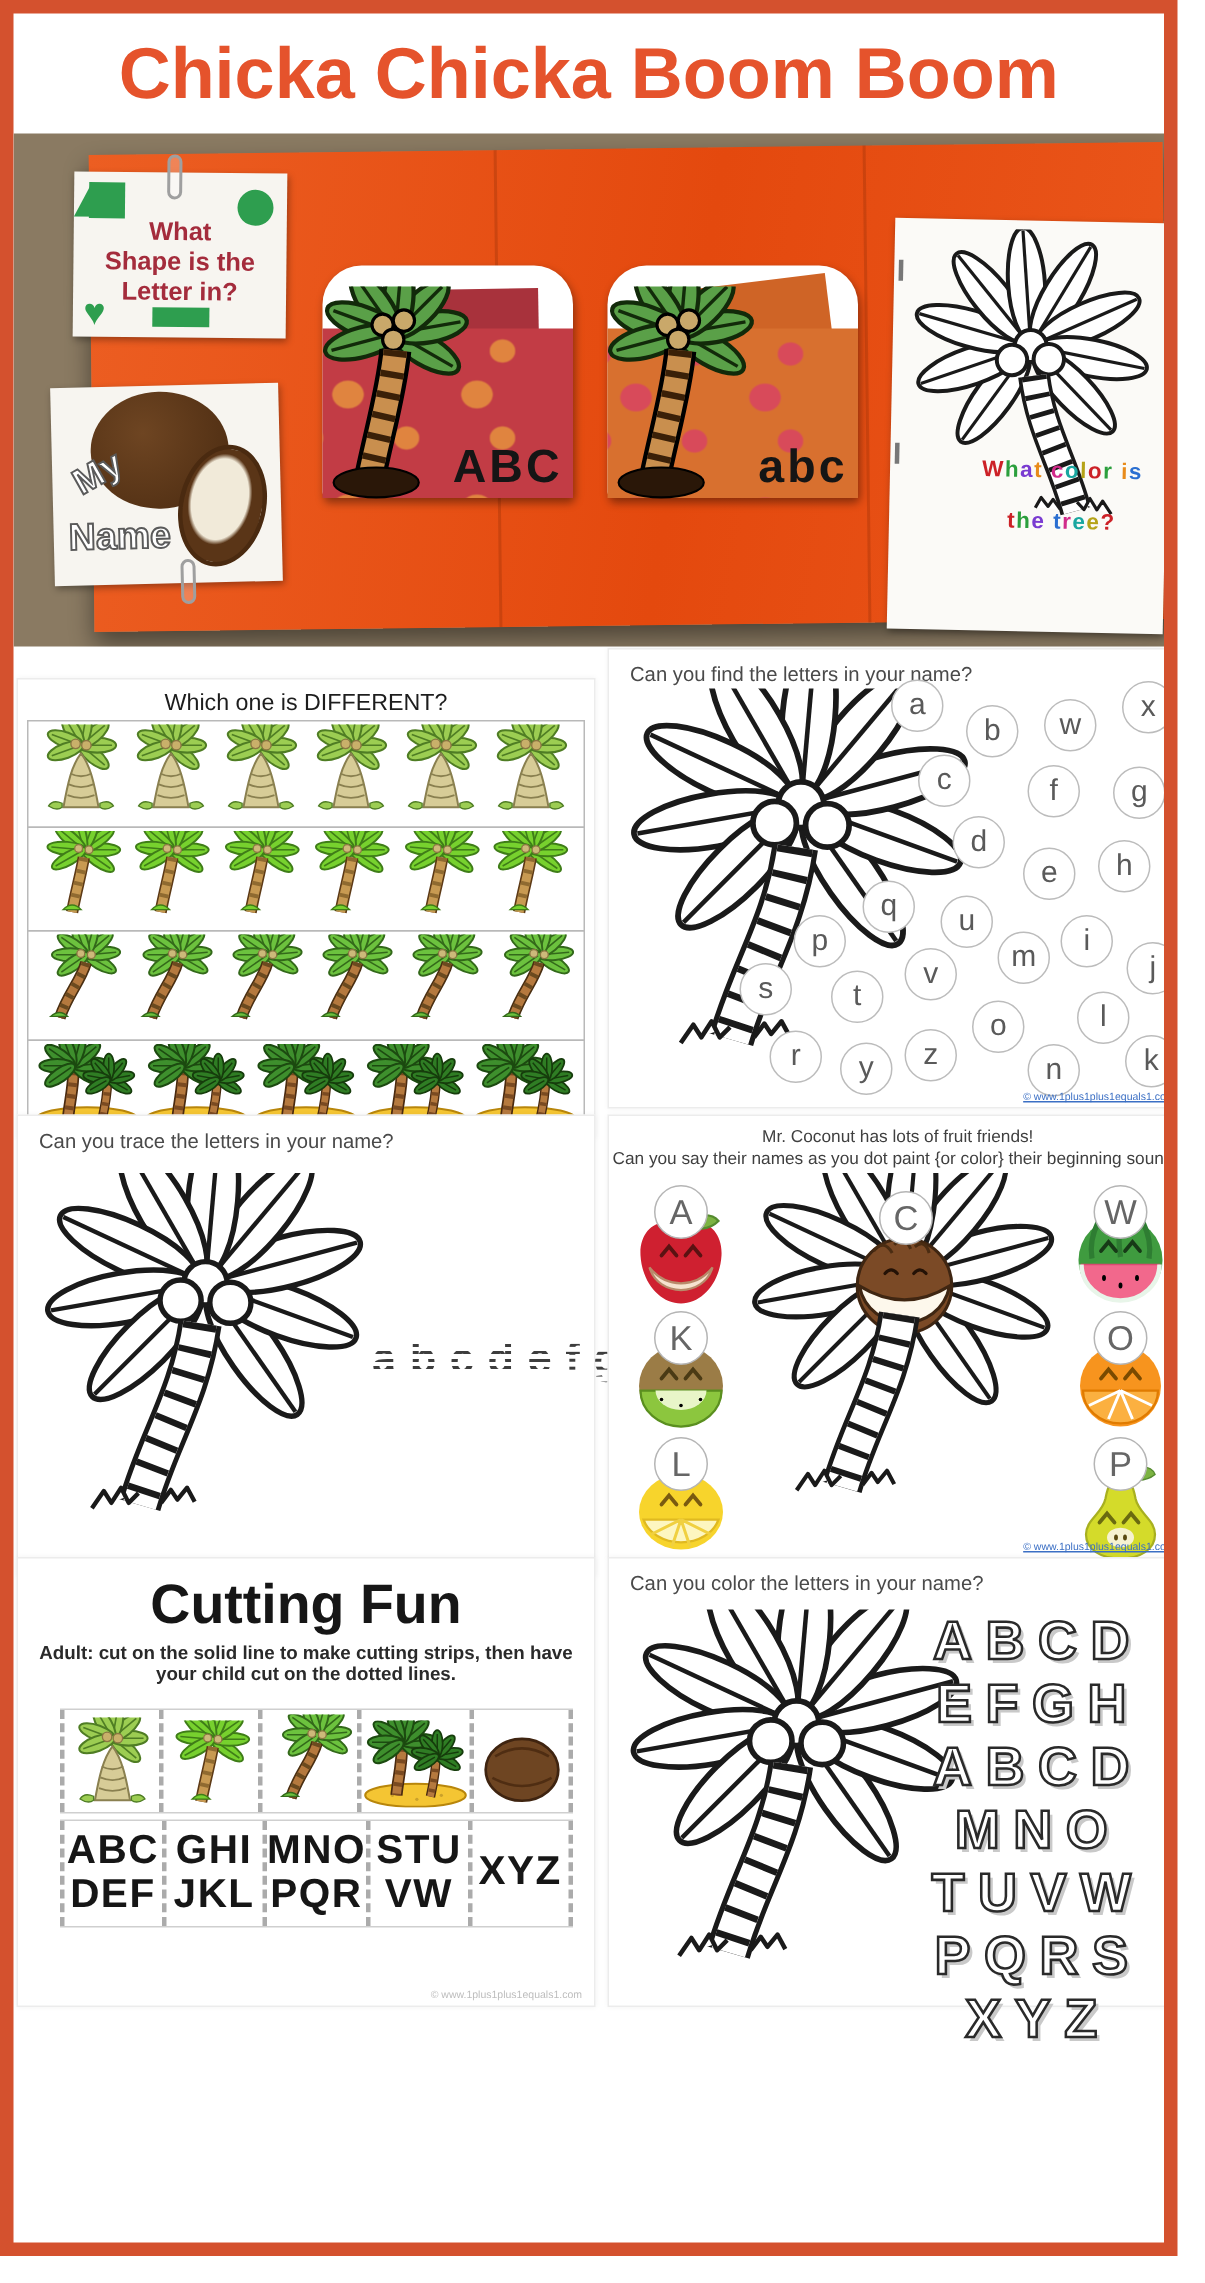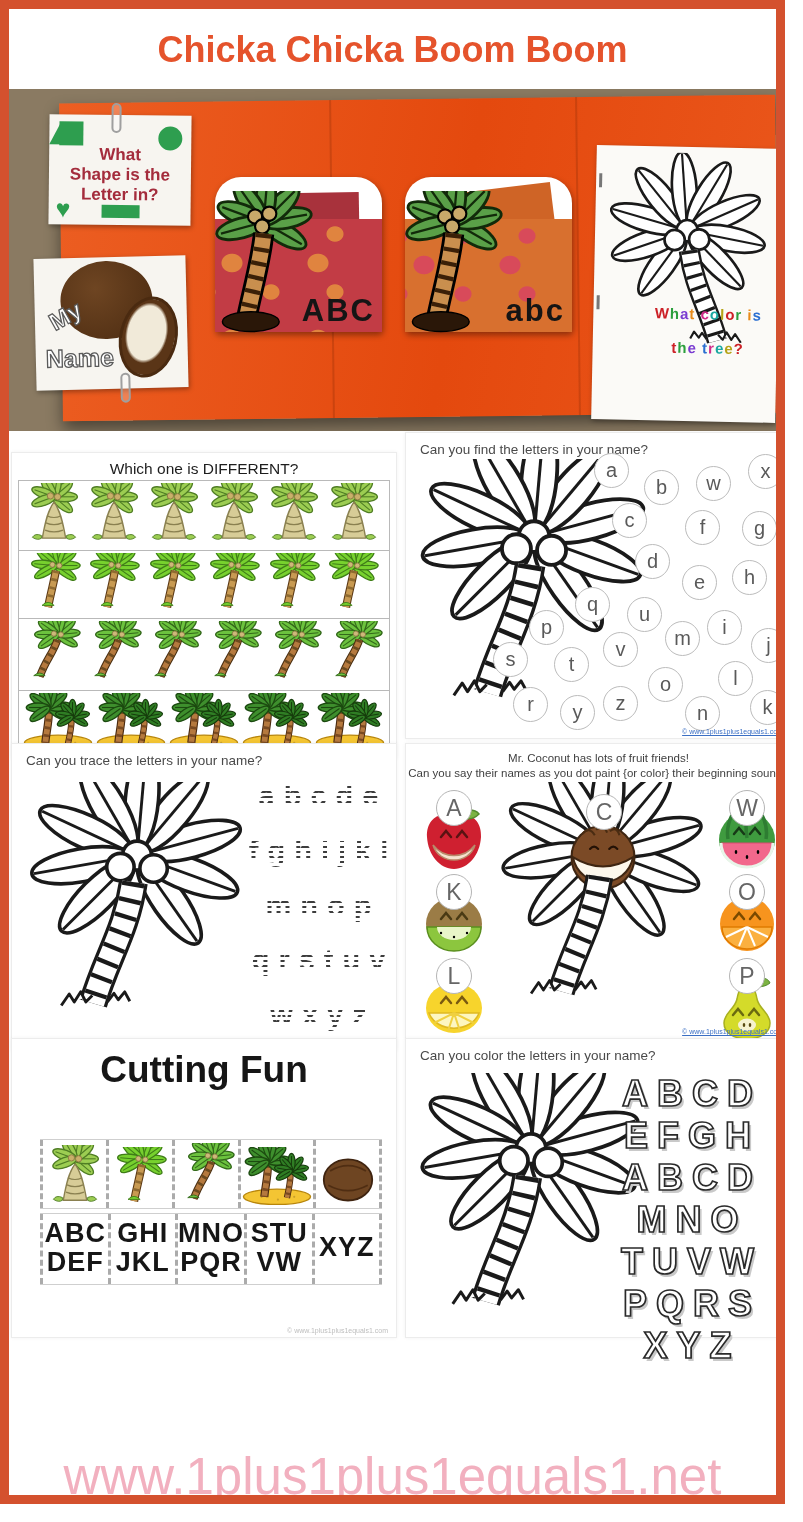--- a/index.html
+++ b/index.html
@@ -5,21 +5,21 @@
   html,body{margin:0;padding:0;background:#fff;}
   *{box-sizing:border-box;}
   #canvas{
     position:relative;width:785px;height:1504px;
     border:9px solid #d4512e;background:#fff;overflow:hidden;
     font-family:"Liberation Sans",sans-serif;
   }
   
   .big-title{
     position:absolute;top:4px;left:0;width:100%;height:74px;
-    text-align:center;font-size:36px;font-weight:bold;color:#e5532c;
+    text-align:center;font-size:48px;font-weight:bold;color:#e5532c;
     letter-spacing:0;line-height:74px;white-space:nowrap;
   }
   .footer-title{
     position:absolute;top:1336px;left:0;width:100%;text-align:center;
     font-size:86px;font-weight:bold;color:#d84a60;line-height:1.05;white-space:nowrap;
   }
   .footer-url{
     position:absolute;top:1438px;left:0;width:100%;text-align:center;
     font-size:51px;color:#f2b0bf;white-space:nowrap;
   }
@@ -89,21 +89,21 @@
   .credit{position:absolute;right:8px;bottom:3px;font-size:7px;color:#3b6fc4;text-decoration:underline;}
   .credit-gray{color:#bdbdbd;text-decoration:none;}
   .diff-title{top:7px;font-size:15.5px;color:#1d1d1d;}
   .diff-rows{position:absolute;top:28px;left:6px;right:6px;bottom:16px;display:flex;flex-direction:column;}
   .diff-row{flex:1;border:1px solid #b9b9b9;margin-top:-1px;display:flex;align-items:flex-end;justify-content:space-evenly;padding:2px 2px 3px;}
   .palm-holder{position:absolute;}
   .palm-holder svg{width:100%;height:100%;display:block;}
   .letter-circle{position:absolute;width:35px;height:35px;border:1.5px solid #bcbcbc;border-radius:50%;
     background:#fff;color:#5a5a5a;font-size:20px;display:flex;align-items:center;justify-content:center;}
   .trace-col{position:absolute;left:236px;top:36px;width:150px;height:252px;
-    display:flex;flex-direction:column;justify-content:space-between;align-items:center;}
+    display:flex;flex-direction:row;justify-content:space-between;align-items:center;}
   .trace-row{font-size:29px;font-weight:bold;letter-spacing:9px;white-space:nowrap;
     background-image:repeating-linear-gradient(0deg,#3d3d3d 0 2px,transparent 2px 5px);
     -webkit-background-clip:text;background-clip:text;color:transparent;}
   @supports not ((-webkit-background-clip:text)){.trace-row{color:#555;background:none;}}
   .fruit{position:absolute;width:70px;height:84px;}
   .fruit svg{position:absolute;left:0;top:17px;width:70px;height:66px;}
   .badge{position:absolute;left:17px;top:0;width:36px;height:36px;border-radius:50%;background:#fff;
     border:1.5px solid #b5b5b5;color:#666;font-size:23px;display:flex;align-items:center;justify-content:center;z-index:3;}
   .cut-title{top:10px;font-size:37px;font-weight:bold;color:#161616;}
   .cut-sub{top:56px;font-size:12.5px;color:#2a2a2a;font-weight:bold;}
@@ -1631,20 +1631,21 @@
             <path d="M21 40 l5 -6 5 6" fill="none" stroke="#6a6a10" stroke-width="2.5" stroke-linecap="round"></path>
             <path d="M37 40 l5 -6 5 6" fill="none" stroke="#6a6a10" stroke-width="2.5" stroke-linecap="round"></path>
           </svg>
         </div>
       </div>
     <a class="credit">© www.1plus1plus1equals1.com</a>
   </div>
 
   <div class="ws" id="ws-cutting">
     <div class="ws-h-center cut-title">Cutting Fun</div>
+    <div class="ws-h-center cut-sub">Adult: cut on the solid line to make cutting strips, then have your child cut on the dotted lines.</div>
     <div class="strip strip-imgs">
         <div class="cut-cell">
           <svg width="54" height="60" viewBox="0 0 60 66">
     <g transform="translate(39.2 22.7) rotate(40)">
               <ellipse rx="14" ry="5.5" fill="#9ccd52" stroke="#4f7d24" stroke-width="1.5"></ellipse>
               <line x1="-11" y1="0" x2="11" y2="0" stroke="#4f7d24" stroke-width="1.2000000000000002"></line>
             </g>
             <g transform="translate(42.0 15.0) rotate(0)">
               <ellipse rx="14" ry="5.5" fill="#9ccd52" stroke="#4f7d24" stroke-width="1.5"></ellipse>
               <line x1="-11" y1="0" x2="11" y2="0" stroke="#4f7d24" stroke-width="1.2000000000000002"></line>
@@ -1919,14 +1920,13 @@
         <div class="bubble-row">ABCD</div>
         <div class="bubble-row">EFGH</div>
         <div class="bubble-row">ABCD</div>
         <div class="bubble-row">MNO</div>
         <div class="bubble-row">TUVW</div>
         <div class="bubble-row">PQRS</div>
         <div class="bubble-row">XYZ</div>
       </div>
   </div>
 
-  <div class="footer-url">www.1plus1plus1equals1.net</div>
 </div>
 
 </body></html>

